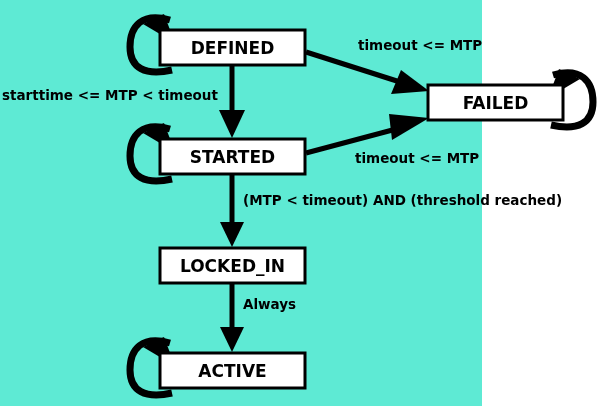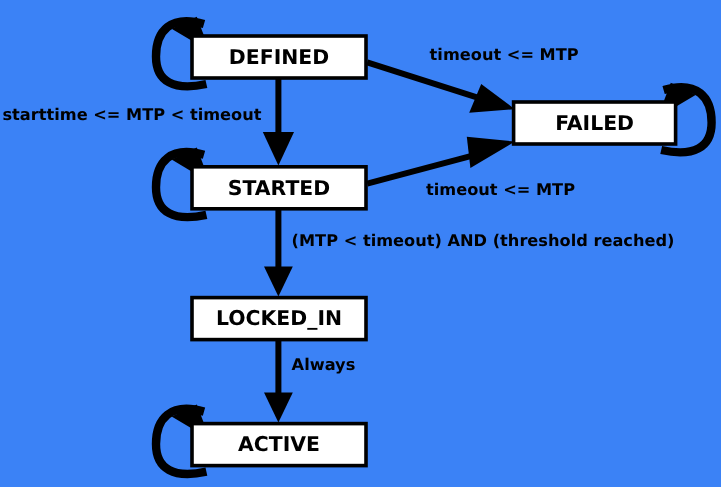--- a/index.html
+++ b/index.html
@@ -9,23 +9,23 @@
     background: #ffffff;
   }
   body {
     width: 601px;
     height: 406px;
     overflow: hidden;
     font-family: "DejaVu Sans", sans-serif;
   }
   #diagram-root {
     position: relative;
-    width: 601px;
+    width: 482px;
     height: 406px;
-    background: #3b82f6;
+    background: #5eead4;
   }
   svg.diagram {
     display: block;
     width: 601px;
     height: 406px;
   }
   .state-box-rect {
     fill: #ffffff;
     stroke: #000000;
     stroke-width: 3;

